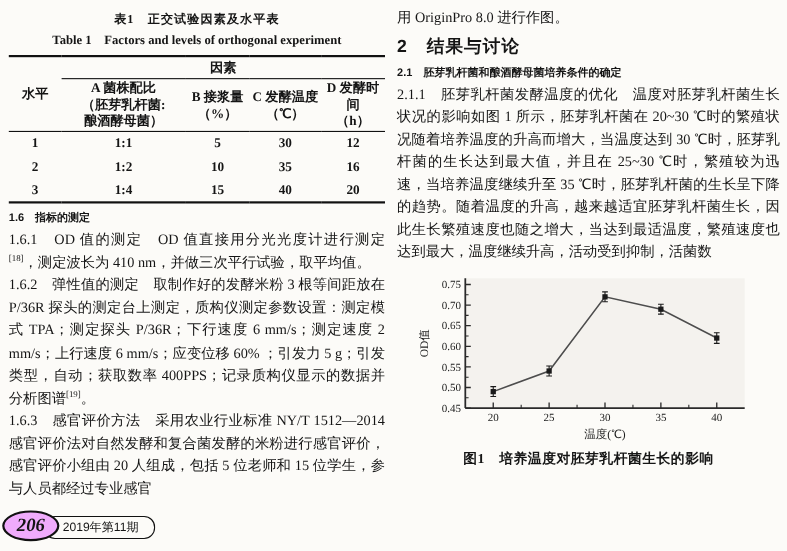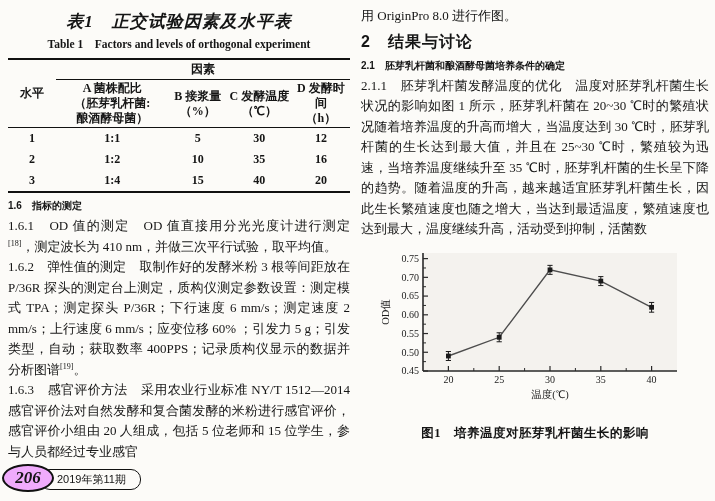--- a/index.html
+++ b/index.html
@@ -9,21 +9,21 @@
     background:#fcfbf8;
     color:#151515;
     font-family:"Liberation Serif", serif;
     position:relative;
     overflow:hidden;
   }
   .col { position:absolute; top:6px; }
   .col-left  { left:8px;  width:342px; }
   .col-right { left:361px; width:348px; }
 
-  .tbl-title-zh { text-align:center; font-weight:bold; font-size:17px; letter-spacing:1px; margin-top:4px;font-style:italic; }
+  .tbl-title-zh { text-align:center; font-weight:bold; font-size:11px; letter-spacing:1px; margin-top:4px; }
   .tbl-title-en { text-align:center; font-weight:bold; font-size:11.5px; margin-top:4px; }
 
   table.orth {
     width:100%; border-collapse:collapse; margin-top:6px;
     border-top:2px solid #111; border-bottom:2px solid #111;
     font-size:12px; font-weight:bold;
   }
   table.orth th, table.orth td { text-align:center; padding:1px 1px; line-height:15px; }
   table.orth th.factors { border-bottom:1.2px solid #111; padding:2px 0; }
   table.orth thead tr:last-child th, table.orth th.level { border-bottom:1.5px solid #111; }
@@ -43,21 +43,21 @@
   }
   p.body {
     font-size:13px; line-height:20.5px;
     text-align:justify; margin:0;
   }
   p.body sup { font-size:0.62em; vertical-align:super; line-height:0; }
 
   .figure { margin-top:3px; text-align:center; }
   svg.chart { display:block; margin:0 auto; }
   svg.chart text { font-family:"Liberation Serif", serif; fill:#1c1c1c; }
-  .cap-zh { font-weight:bold; font-size:12.5px; margin-top:22px; text-align:center; letter-spacing:0.5px; }
+  .cap-zh { font-weight:bold; font-size:12.5px; margin-top:6px; text-align:center; letter-spacing:0.5px; }
   .cap-en { font-weight:bold; font-size:11.5px; margin-top:5px; text-align:center; }
 
   .footer { position:absolute; left:0; bottom:6px; width:220px; height:36px; }
   .issue-box {
     position:absolute; left:40px; bottom:5px;
     border:1.5px solid #111; border-radius:10px;
     background:#fcfbf8;
     font-family:"Liberation Sans", sans-serif;
     font-size:11px; padding:2px 14px 2px 16px;
     z-index:1;

